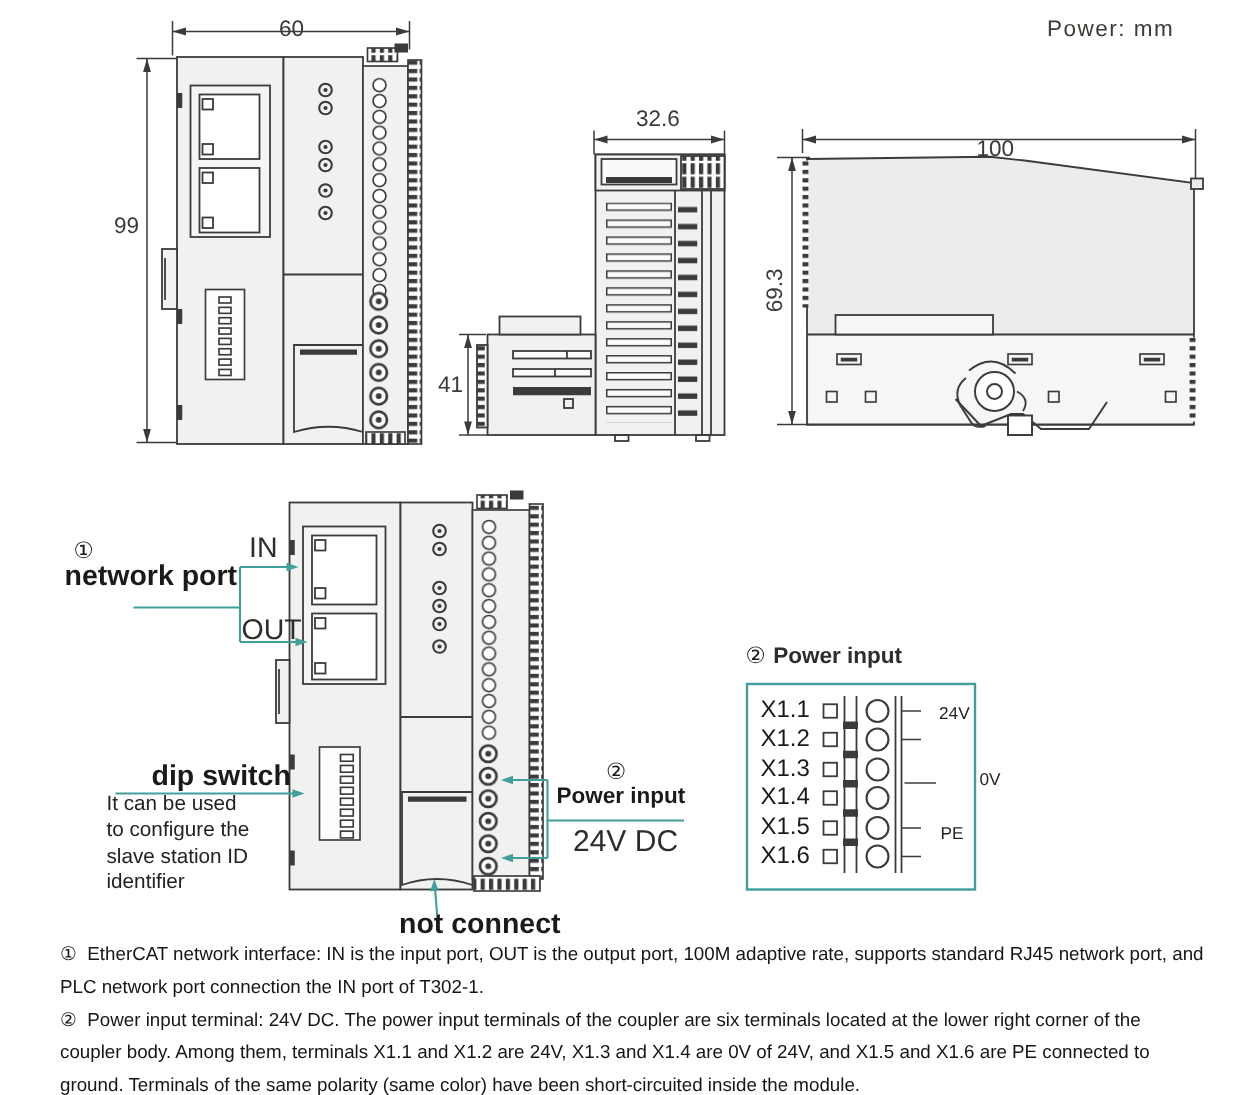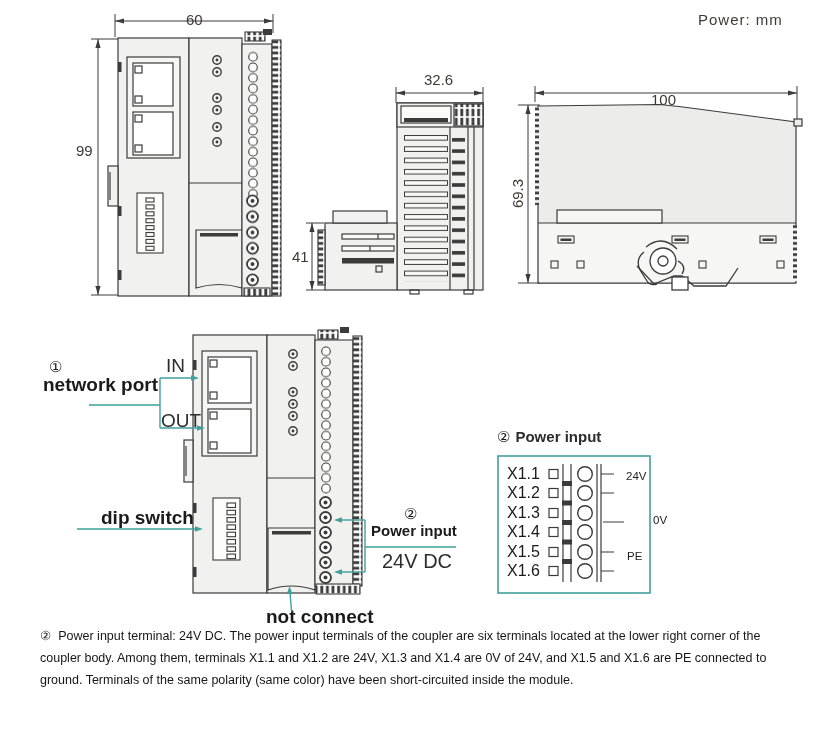--- a/index.html
+++ b/index.html
@@ -367,20 +367,21 @@
 <span class="lbl dim" style="left:292px;top:248px;">41</span>
 <span class="lbl dim" style="left:651px;top:71px;margin-top:20px;">100</span>
 <span class="lbl dim rot" style="left:498px;top:185px;width:38px;text-align:center;">69.3</span>
 
 <span class="lbl circnum" style="left:49px;top:358px;">①</span>
 <span class="lbl big bold" style="left:43px;top:374px;">network port</span>
 <span class="lbl big" style="left:166px;top:355px;">IN</span>
 <span class="lbl big" style="left:161px;top:410px;">OUT</span>
 
 <span class="lbl big bold" style="left:101px;top:507px;">dip switch</span>
+<div class="lbl wrapbox" style="left:71px;top:527px;">It can be used to configure the slave station ID identifier</div>
 
 <span class="lbl big bold" style="left:266px;top:606px;">not connect</span>
 
 <span class="lbl circnum pwrcall" style="left:404px;top:505px;">②</span>
 <span class="lbl bold" style="left:371px;top:522px;font-size:15px;">Power input</span>
 <span class="lbl" style="left:382px;top:550px;font-size:20px;">24V DC</span>
 
 <div class="lbl boxtitle" style="left:497px;top:428px;">
   <span class="circnum">②</span>
   <span class="t">Power input</span>
@@ -391,16 +392,17 @@
 <span class="lbl xlbl" style="left:507px;top:504px;">X1.3</span>
 <span class="lbl xlbl" style="left:507px;top:523px;">X1.4</span>
 <span class="lbl xlbl" style="left:507px;top:543px;">X1.5</span>
 <span class="lbl xlbl" style="left:507px;top:562px;text-align:center;">X1.6</span>
 
 <span class="lbl raillbl" style="left:626px;top:470px;">24V</span>
 <span class="lbl raillbl" style="left:629px;top:514px;margin-left:24px;">0V</span>
 <span class="lbl raillbl" style="left:627px;top:550px;">PE</span>
 
 <div id="notes">
+  <p><span class="n">①</span><span>EtherCAT network interface: IN is the input port, OUT is the output port, 100M adaptive rate, supports standard RJ45 network port, and PLC network port connection the IN port of T302-1.</span></p>
   <p><span class="n">②</span><span>Power input terminal: 24V DC. The power input terminals of the coupler are six terminals located at the lower right corner of the coupler body. Among them, terminals X1.1 and X1.2 are 24V, X1.3 and X1.4 are 0V of 24V, and X1.5 and X1.6 are PE connected to ground. Terminals of the same polarity (same color) have been short-circuited inside the module.</span></p>
 </div>
 
 </div>
 
 </body></html>

